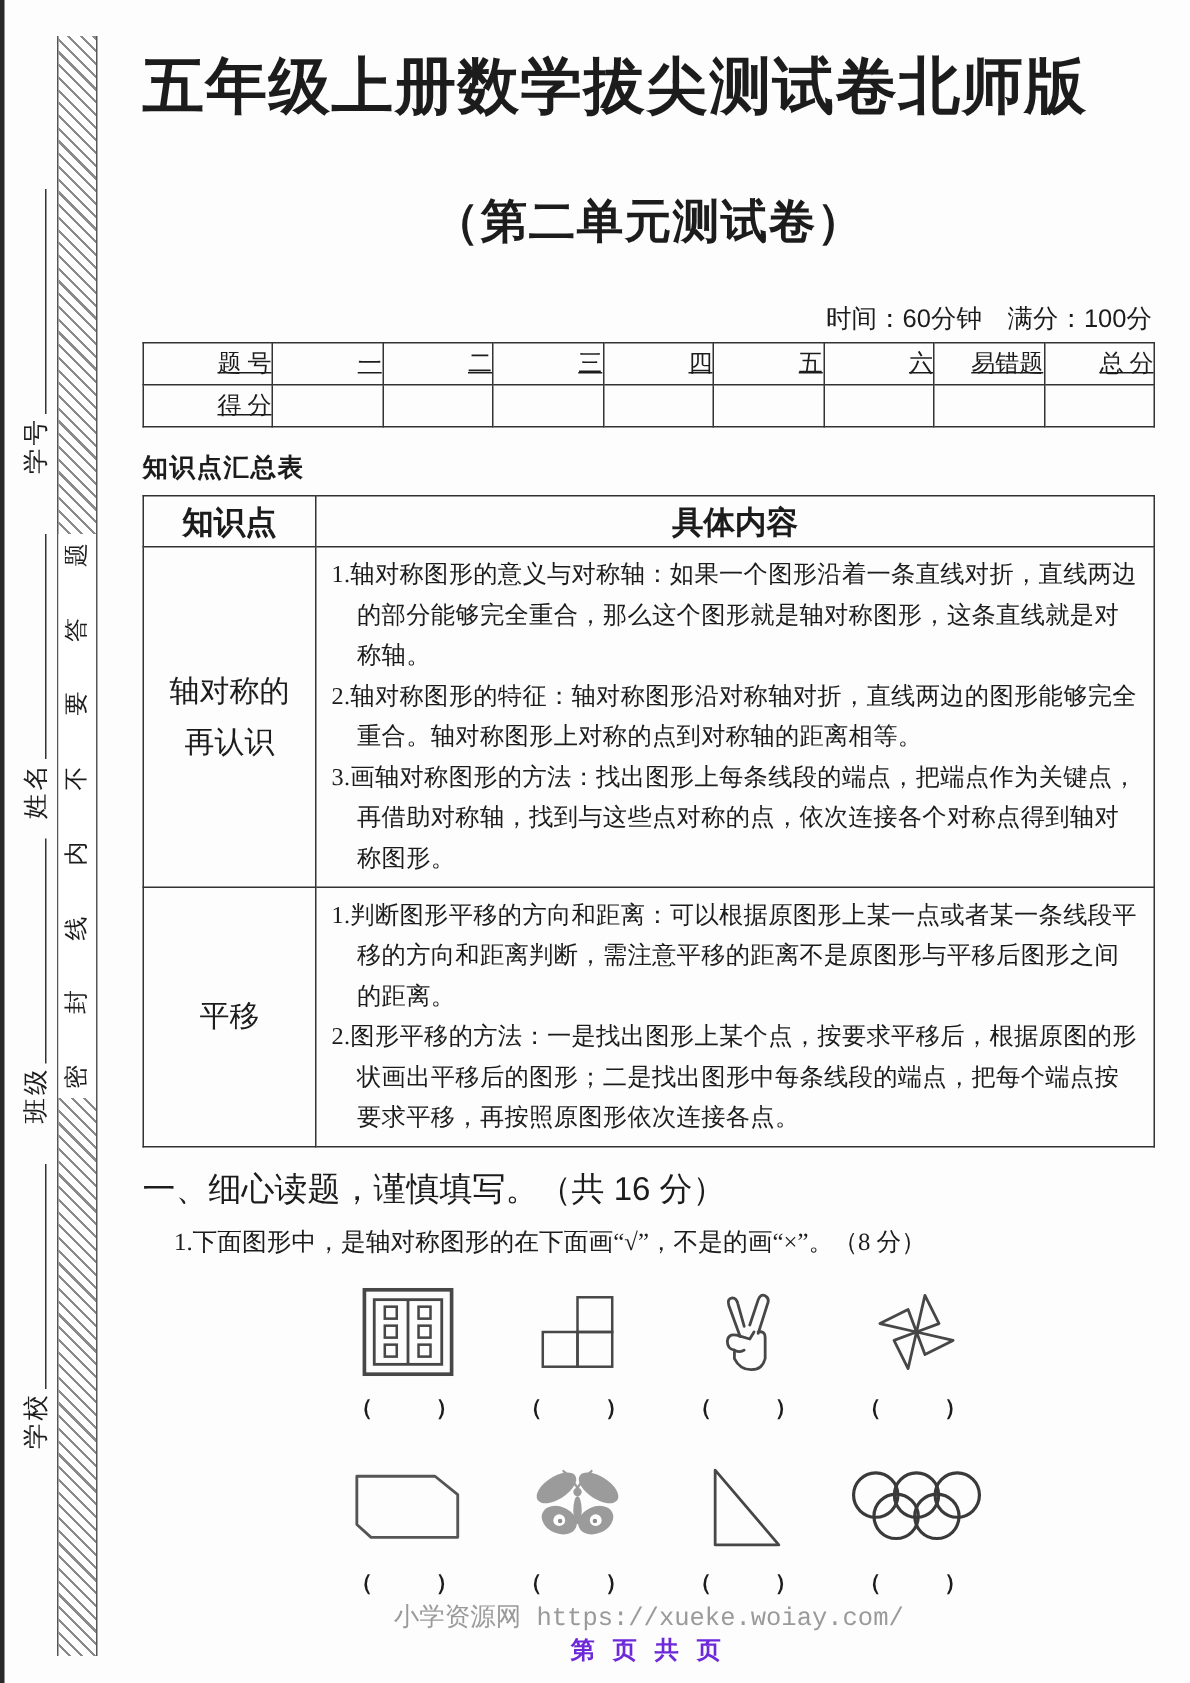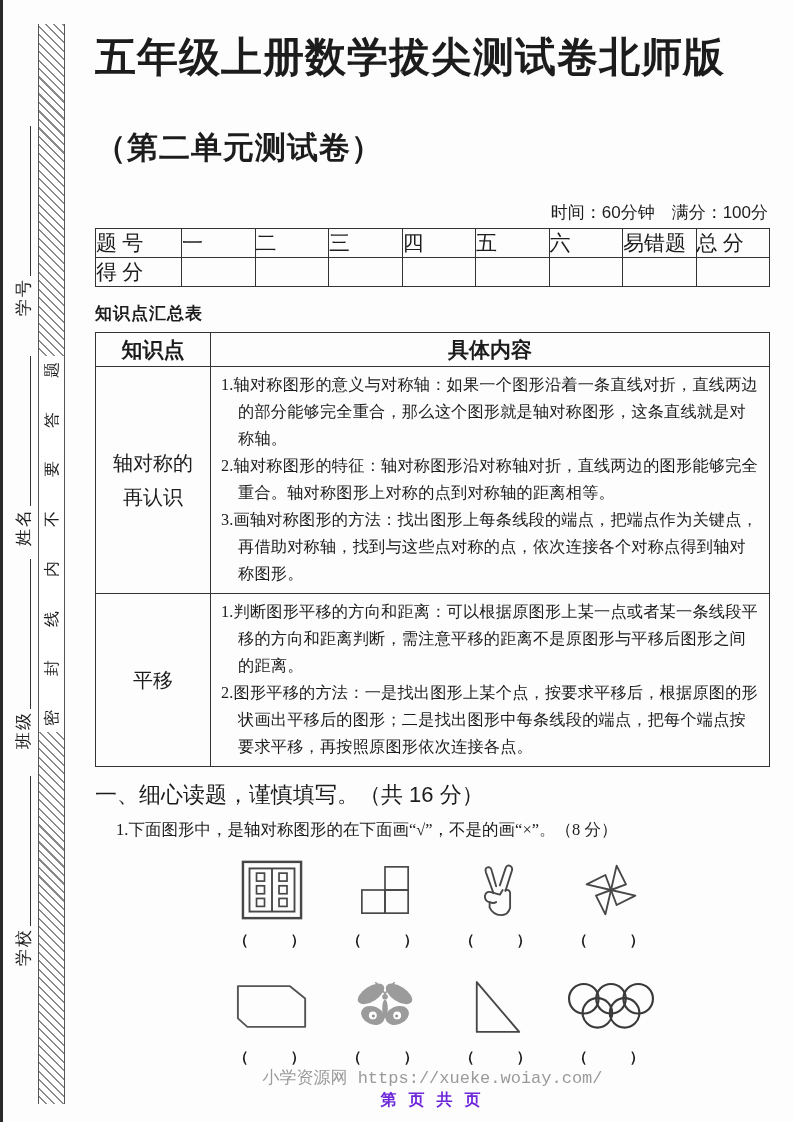--- a/index.html
+++ b/index.html
@@ -42,34 +42,34 @@
   .student-field .flabel { font-size:17px; line-height:1.2; letter-spacing:2px; white-space:nowrap; }
   .student-field .fline { flex:1; border-bottom:1.4px solid #333; margin-bottom:3px; margin-left:2px; }
 
   
   .main { position:absolute; left:95px; top:0; width:675px; }
   .title {
     margin-top:30px; text-align:left; font-family:"Liberation Sans", sans-serif;
     font-weight:bold; font-size:41px; letter-spacing:1px; white-space:nowrap;
   }
   .subtitle {
-    margin-top:42px; text-align:left; font-family:"Liberation Sans", sans-serif;
+    margin-top:42px; text-align:center; font-family:"Liberation Sans", sans-serif;
     font-weight:bold; font-size:31px; letter-spacing:1px;
   }
   .exam-meta {
     margin-top:32px; text-align:right; font-family:"Liberation Sans", sans-serif;
     font-size:17px; padding-right:2px;
   }
   
   table.score {
     width:100%; margin-top:4px; border-collapse:collapse; table-layout:fixed;
     font-family:"Liberation Serif", serif;
   }
   table.score td {
-    border:1.4px solid #333; height:28px; text-align:left; font-size:21px;
+    border:1.4px solid #333; height:28px; text-align:right; font-size:16px;text-decoration:underline;
   }
   table.score td.first { width:86px; }
   
   .kt-title {
     margin-top:15px; font-weight:bold; font-size:17px;
     font-family:"Liberation Sans", sans-serif; letter-spacing:1px;
   }
   table.knowledge { width:100%; margin-top:7px; border-collapse:collapse; }
   table.knowledge th, table.knowledge td { border:1.4px solid #333; }
   table.knowledge th {

